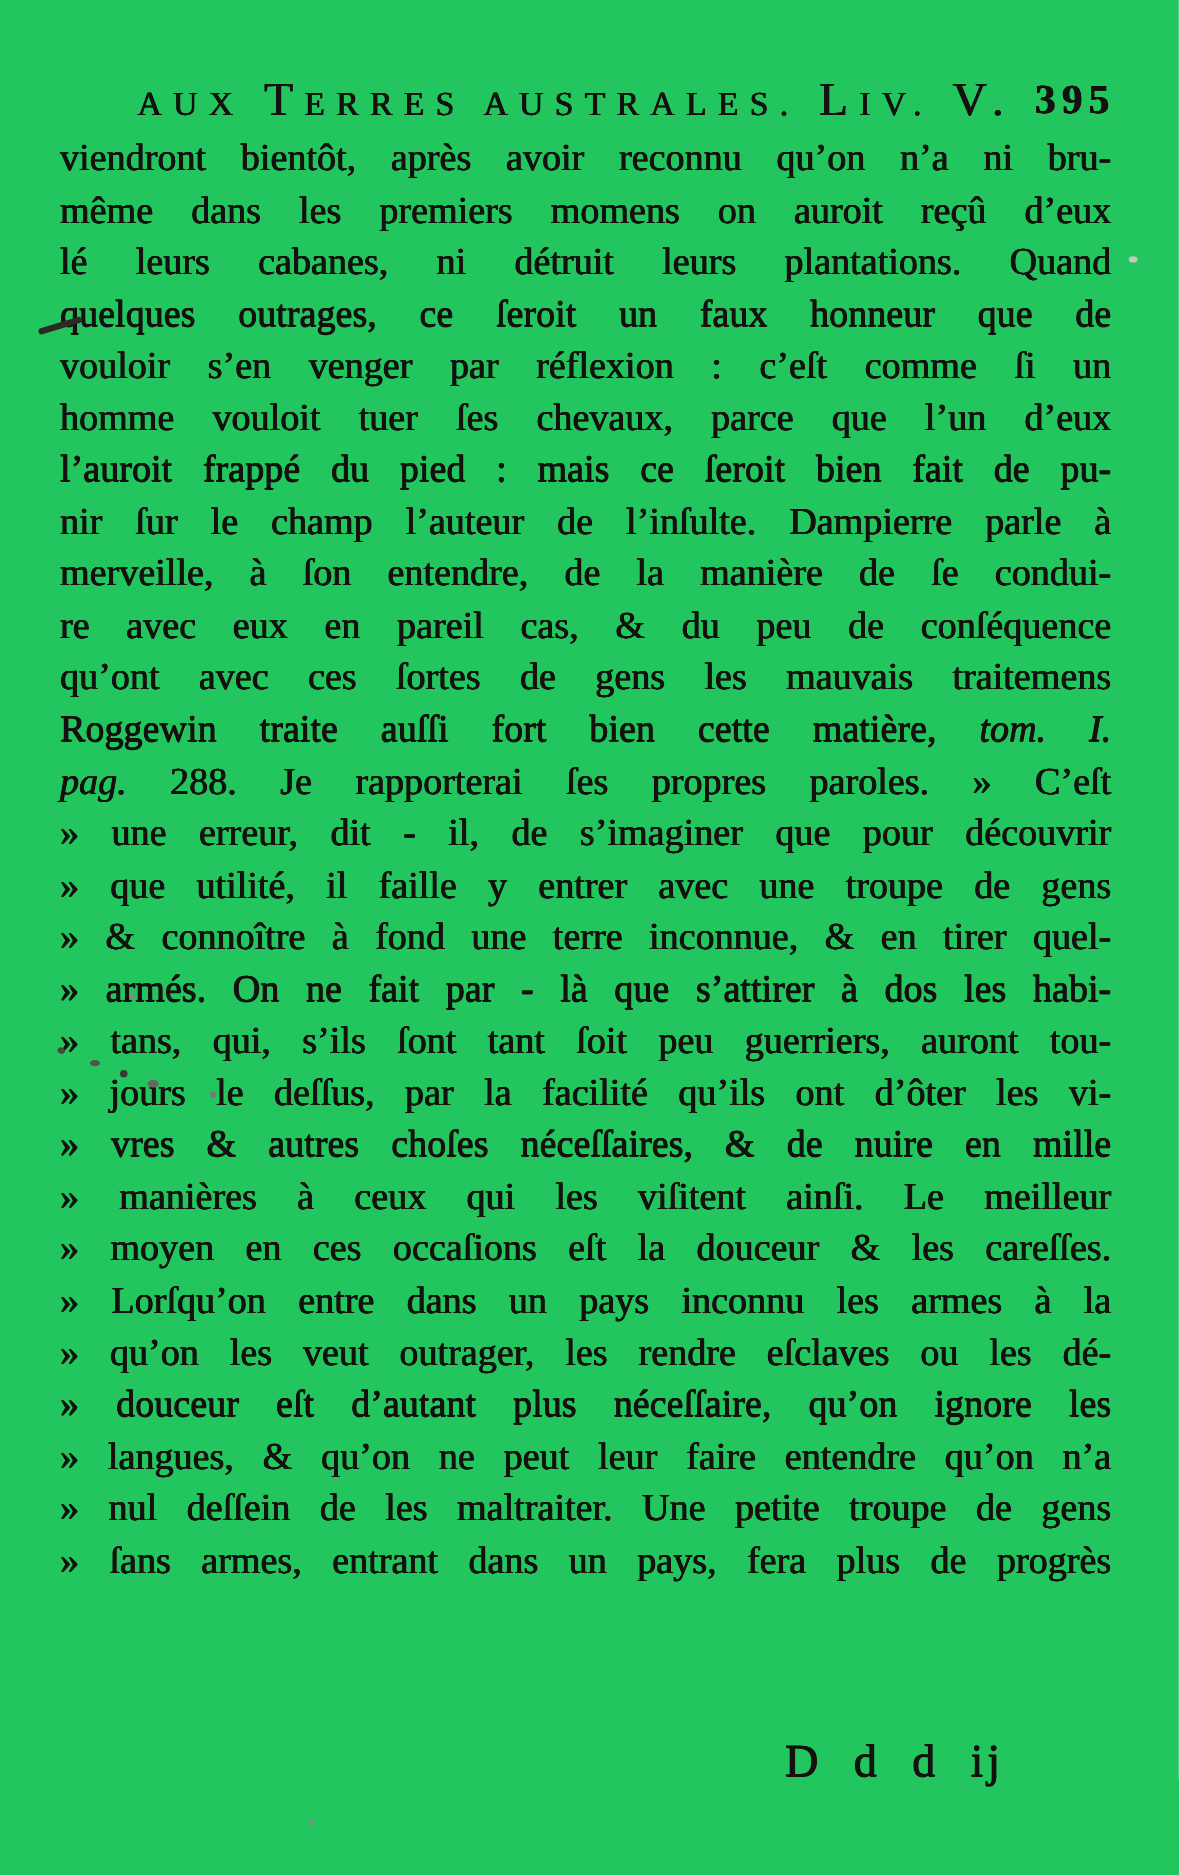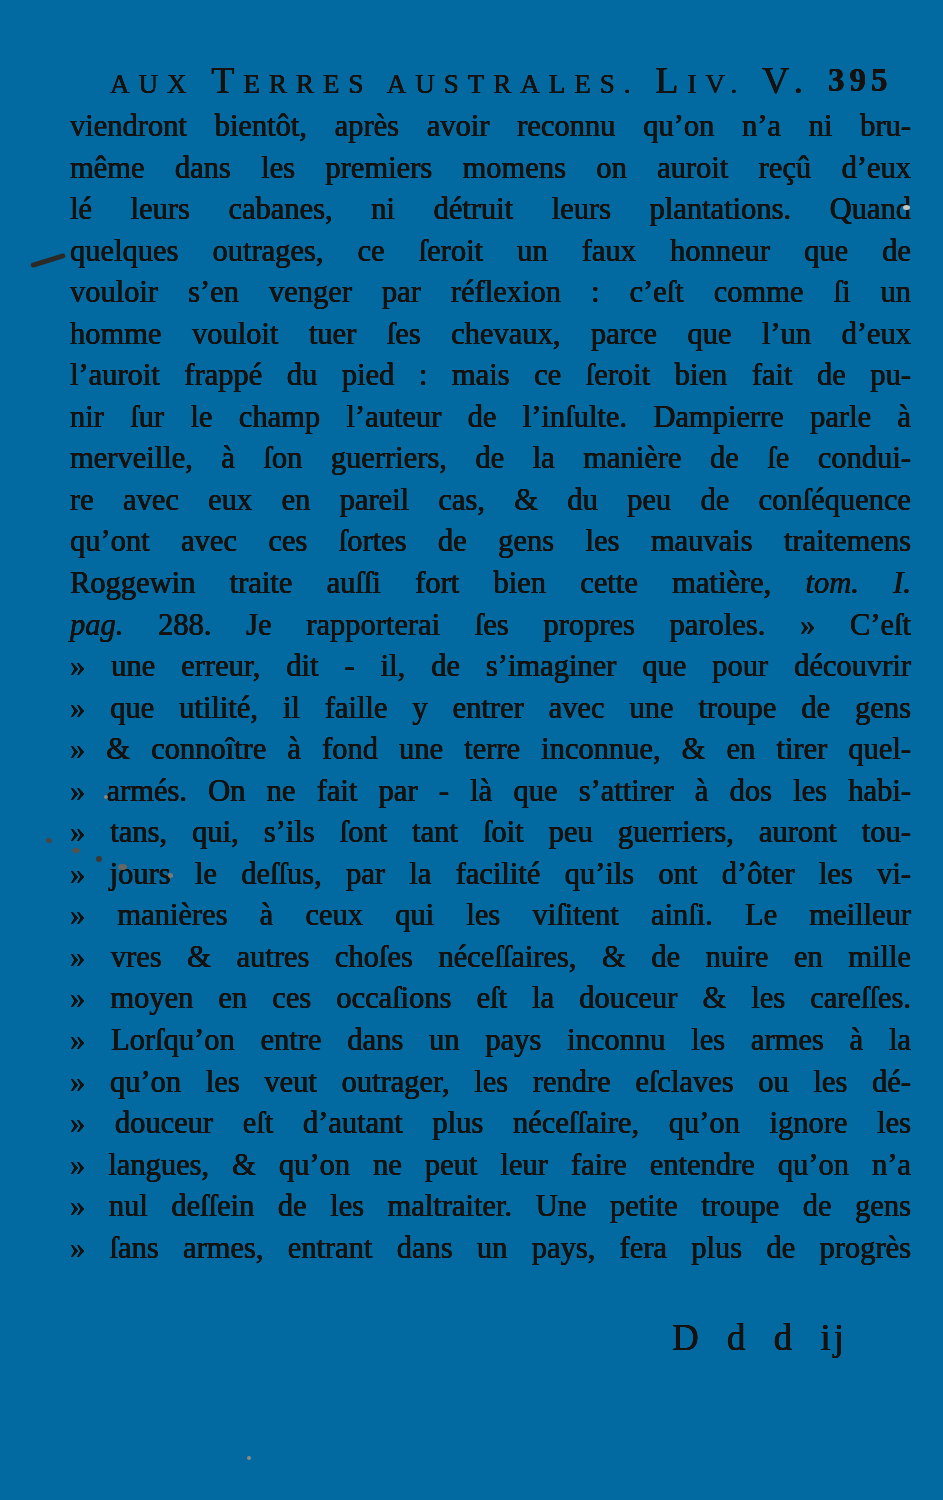--- a/index.html
+++ b/index.html
@@ -5,51 +5,50 @@
   html, body {
     margin: 0; padding: 0;
     width: 943px; height: 1500px;
     background: #fbfbf9;
     font-family: "Liberation Serif", "DejaVu Serif", serif;
     color: #14110e;
     overflow: hidden;
   }
   .page {
     position: absolute; inset: 0;
-    background: #0369a1;
+    background: #22c55e;
   }
   .inked {
     text-shadow: 0.35px 0 0 currentColor, -0.35px 0 0 currentColor, 0 0.35px 0 currentColor;
   }
   .header-title {
     position: absolute; top: 58px; left: 110px;
     white-space: nowrap;
   }
   .header-title .sc  { font-size: 27px; letter-spacing: 9px; }
   .header-title .cap { font-size: 38px; letter-spacing: 9px; }
   .page-number {
     position: absolute; top: 62px; left: 828px;
     font-size: 33px; letter-spacing: 5px; font-weight: bold;
   }
   .text-block {
-    position: absolute; top: 106px; left: 70px; width: 841px;
+    position: absolute; top: 106px; left: 48px; width: 841px;
   }
   .line {
     height: 41.55px; line-height: 41.55px;
     font-size: 30.5px;
     word-spacing: 2px;
     text-align: justify;
     text-align-last: justify;
   }
   .it { font-style: italic; }
   .signature {
-    position: absolute; top: 1316px; left: 628px;
+    position: absolute; top: 1388px; left: 628px;
     font-size: 37px; letter-spacing: 3px; word-spacing: 13px;
     white-space: nowrap;
-    margin-left: 44px;
   }
   .mark { position: absolute; background: #2c2a27; }
   .mark-dash {
     top: 258px; left: 30px; width: 36px; height: 4.5px;
     border-radius: 3px; transform: rotate(-17deg);
   }
   .dot { position: absolute; border-radius: 50%; }
   .d1 { top: 838px; left: 46px;  width: 6px; height: 5px; background: #4a4741; transform: rotate(20deg); }
   .d2 { top: 848px; left: 72px;  width: 8px; height: 5px; background: #55524c; }
   .d3 { top: 856px; left: 96px;  width: 6px; height: 6px; background: #3c3934; }
@@ -70,33 +69,33 @@
 
   <div class="text-block inked">
       <div class="line"><span>viendront bientôt, après avoir reconnu qu’on n’a ni bru-</span></div>
       <div class="line"><span>même dans les premiers momens on auroit reçû d’eux</span></div>
       <div class="line"><span>lé leurs cabanes, ni détruit leurs plantations.  Quand</span></div>
       <div class="line"><span>quelques outrages, ce ſeroit un faux honneur que de</span></div>
       <div class="line"><span>vouloir s’en venger par réflexion : c’eſt comme ſi un</span></div>
       <div class="line"><span>homme vouloit tuer ſes chevaux, parce que l’un d’eux</span></div>
       <div class="line"><span>l’auroit frappé du pied : mais ce ſeroit bien fait de pu-</span></div>
       <div class="line"><span>nir ſur le champ l’auteur de l’inſulte. Dampierre parle à</span></div>
-      <div class="line"><span>merveille, à ſon guerriers, de la manière de ſe condui-</span></div>
+      <div class="line"><span>merveille, à ſon entendre, de la manière de ſe condui-</span></div>
       <div class="line"><span>re avec eux en pareil cas, &amp; du peu de conſéquence</span></div>
       <div class="line"><span>qu’ont avec ces ſortes de gens les mauvais traitemens</span></div>
       <div class="line"><span>Roggewin traite auſſi fort bien cette matière, </span><span class="it">tom. I.</span></div>
       <div class="line"><span class="it">pag.</span><span> 288.  Je rapporterai ſes propres paroles. » C’eſt</span></div>
       <div class="line"><span>» une erreur, dit - il, de s’imaginer que pour découvrir</span></div>
       <div class="line"><span>» que utilité, il faille y entrer avec une troupe de gens</span></div>
       <div class="line"><span>» &amp; connoître à fond une terre inconnue, &amp; en tirer quel-</span></div>
       <div class="line"><span>» armés.  On ne fait par - là que s’attirer à dos les habi-</span></div>
       <div class="line"><span>» tans, qui, s’ils ſont tant ſoit peu guerriers, auront tou-</span></div>
       <div class="line"><span>» jours le deſſus, par la facilité qu’ils ont d’ôter les vi-</span></div>
+      <div class="line"><span>» vres &amp; autres choſes néceſſaires, &amp; de nuire en mille</span></div>
       <div class="line"><span>» manières à ceux qui les viſitent ainſi.  Le meilleur</span></div>
-      <div class="line"><span>» vres &amp; autres choſes néceſſaires, &amp; de nuire en mille</span></div>
       <div class="line"><span>» moyen en ces occaſions eſt la douceur &amp; les careſſes.</span></div>
       <div class="line"><span>» Lorſqu’on entre dans un pays inconnu les armes à la</span></div>
       <div class="line"><span>» qu’on les veut outrager, les rendre eſclaves ou les dé-</span></div>
       <div class="line"><span>» douceur eſt d’autant plus néceſſaire, qu’on ignore les</span></div>
       <div class="line"><span>» langues, &amp; qu’on ne peut leur faire entendre qu’on n’a</span></div>
       <div class="line"><span>» nul deſſein de les maltraiter.  Une petite troupe de gens</span></div>
       <div class="line"><span>» ſans armes, entrant dans un pays, fera plus de progrès</span></div>
     </div>
 
   <div class="signature inked">D d d ij</div>

